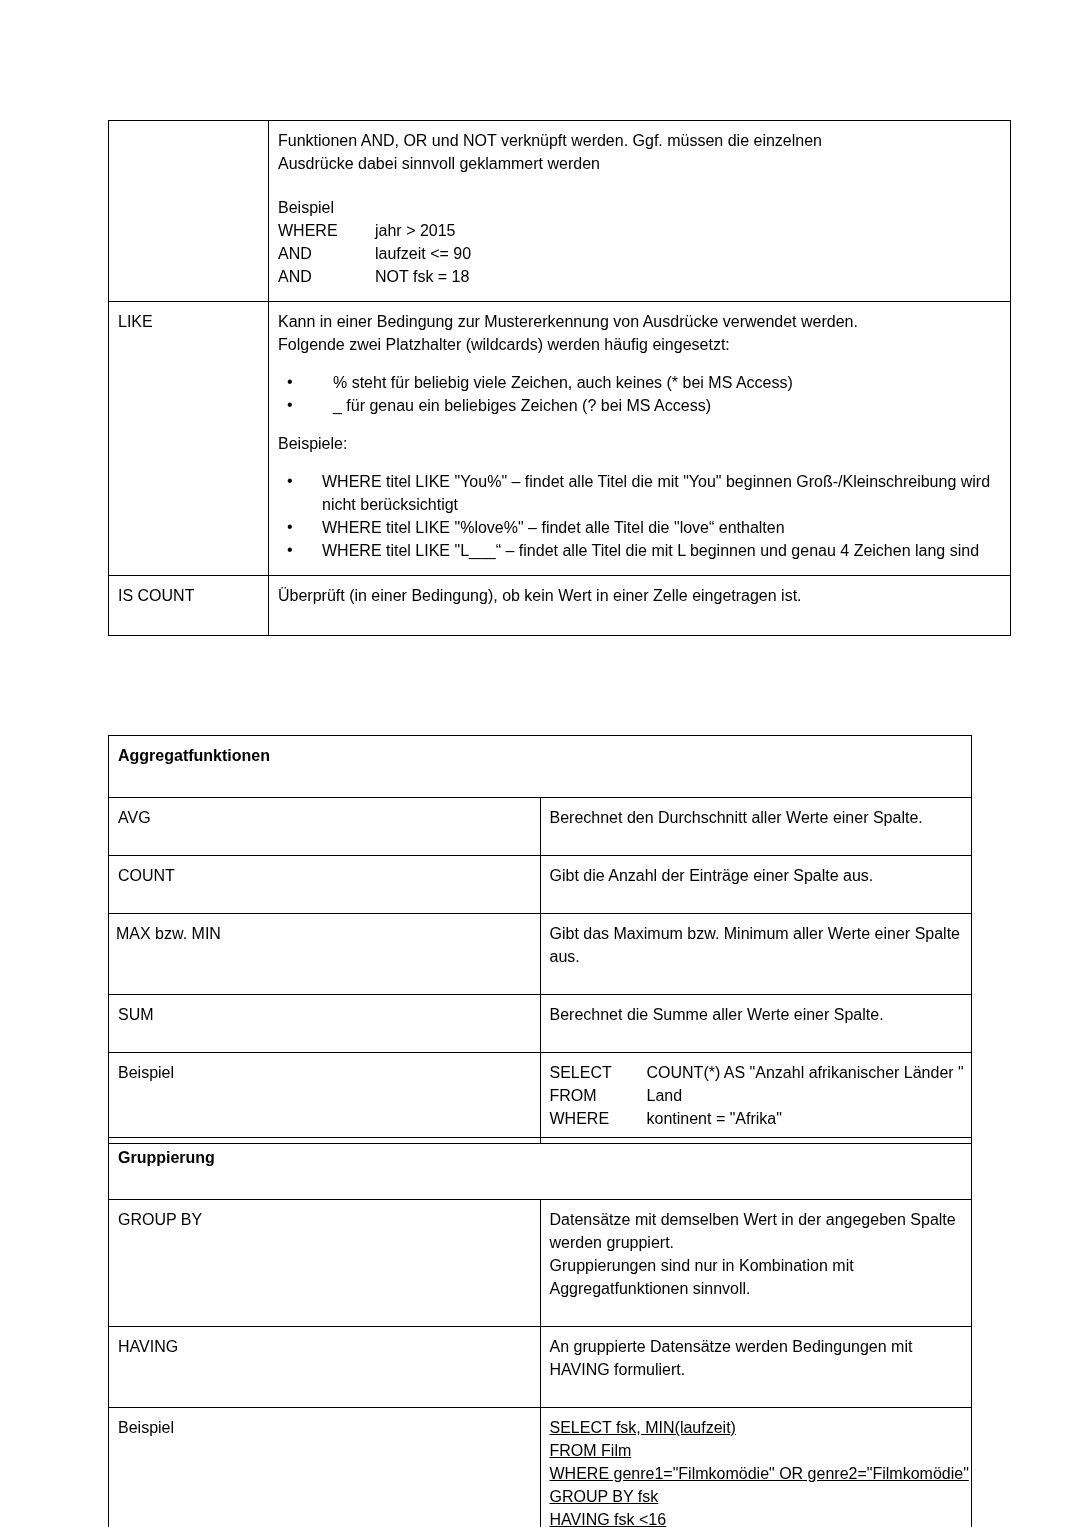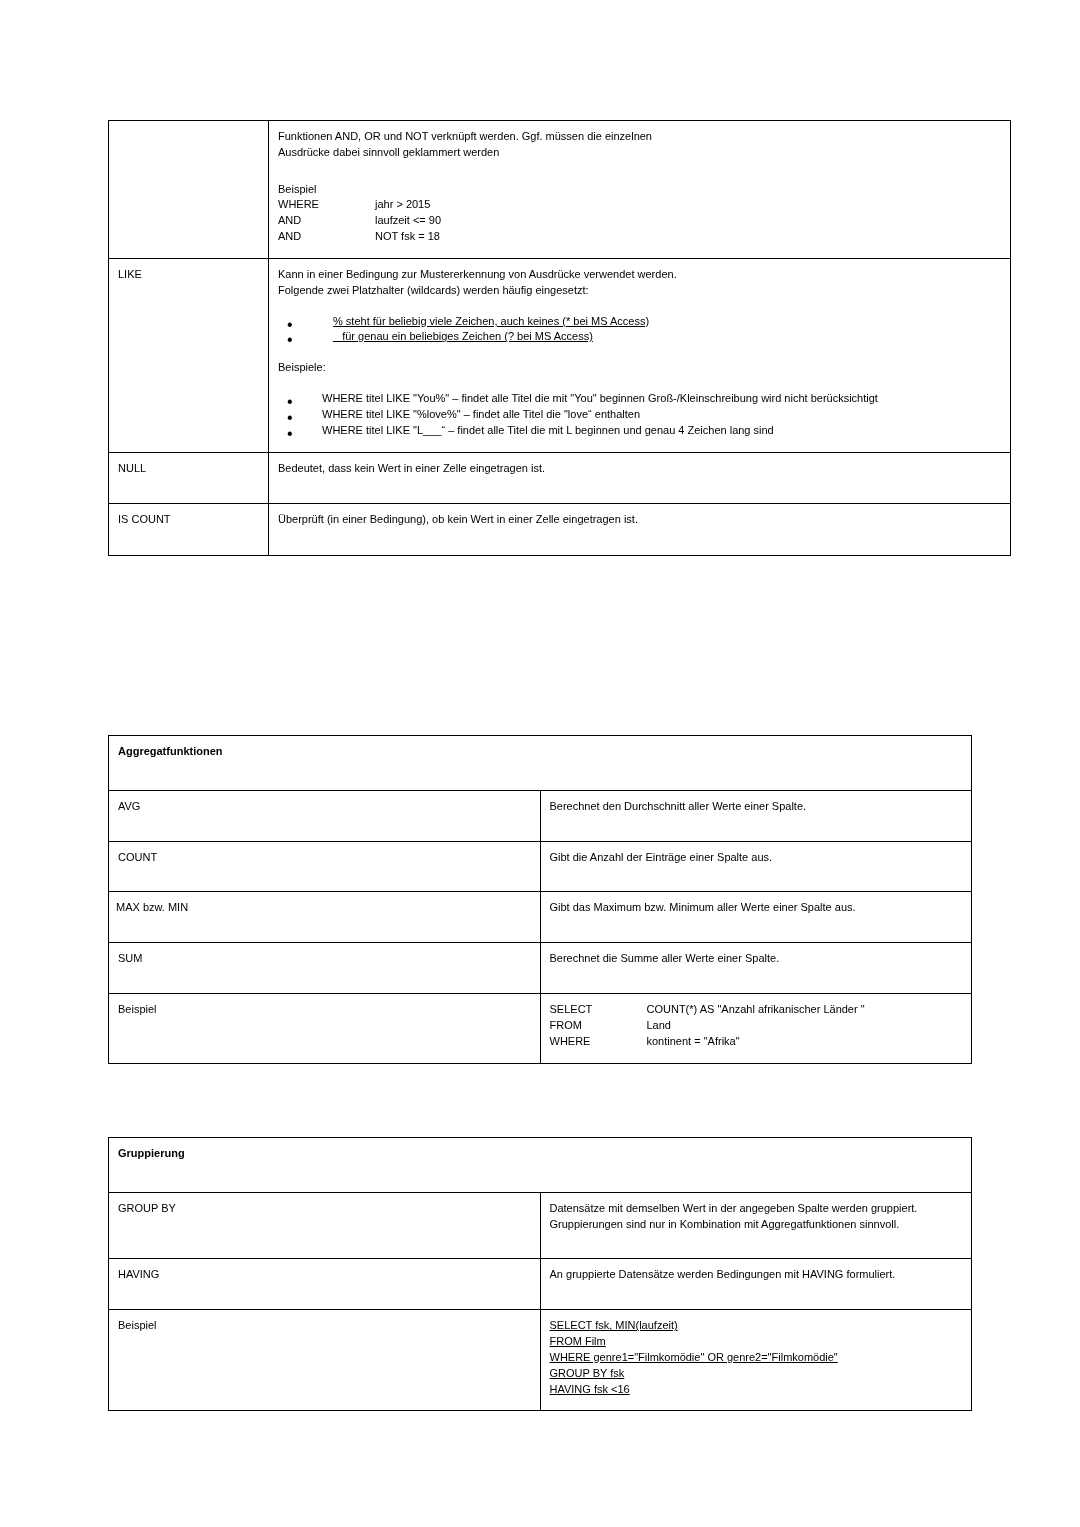--- a/index.html
+++ b/index.html
@@ -22,21 +22,21 @@
     box-sizing: border-box;
   }
 
   
   .doc-table {
     position: absolute;
     left: 108px;
     width: 864px;
     border-collapse: collapse;
     table-layout: fixed;
-    font-size: 11px;
+    font-size: 16px;
     line-height: 1.44;
   }
   .doc-table td {
     border: 1.4px solid #000000;
     vertical-align: top;
     padding: 8px 9px 13px 9px;
   }
   .col-key {
     width: 141px;
   }
@@ -96,21 +96,20 @@
   ul.blist > li::before {
     content: "\2022";
     position: absolute;
     left: 9px;
     top: -1px;
     font-size: 16px;
     line-height: 1.44;
   }
   ul.blist.deep > li {
     padding-left: 55px;
-    text-decoration: underline;
   }
   ul.blist.deep > li::before {
     left: 9px;
   }
   .pad-above {
     margin-top: 15px !important;
   }
 </style>
 </head>
 <body>
@@ -156,28 +155,20 @@
           </ul>
           <p class="tx pad-above">Beispiele:</p>
           <ul class="blist pad-above">
             <li>WHERE titel LIKE "You%" – findet alle Titel die mit "You" beginnen Groß-/Kleinschreibung wird nicht berücksichtigt</li>
             <li>WHERE titel LIKE "%love%" – findet alle Titel die "love“ enthalten</li>
             <li>WHERE titel LIKE "L___“ – findet alle Titel die mit L beginnen und genau 4 Zeichen lang sind</li>
           </ul>
         </td>
       </tr>
 
-      <tr>
-        <td class="col-key" style="padding-bottom:27px;">
-          <span>NULL</span>
-        </td>
-        <td class="col-val" style="padding-bottom:27px;">
-          <p class="tx">Bedeutet, dass kein Wert in einer Zelle eingetragen ist.</p>
-        </td>
-      </tr>
 
       <tr>
         <td class="col-key" style="padding-bottom:27px;">
           <span>IS COUNT</span>
         </td>
         <td class="col-val" style="padding-bottom:27px;">
           <p class="tx">Überprüft (in einer Bedingung), ob kein Wert in einer Zelle eingetragen ist.</p>
         </td>
       </tr>
     </tbody>

